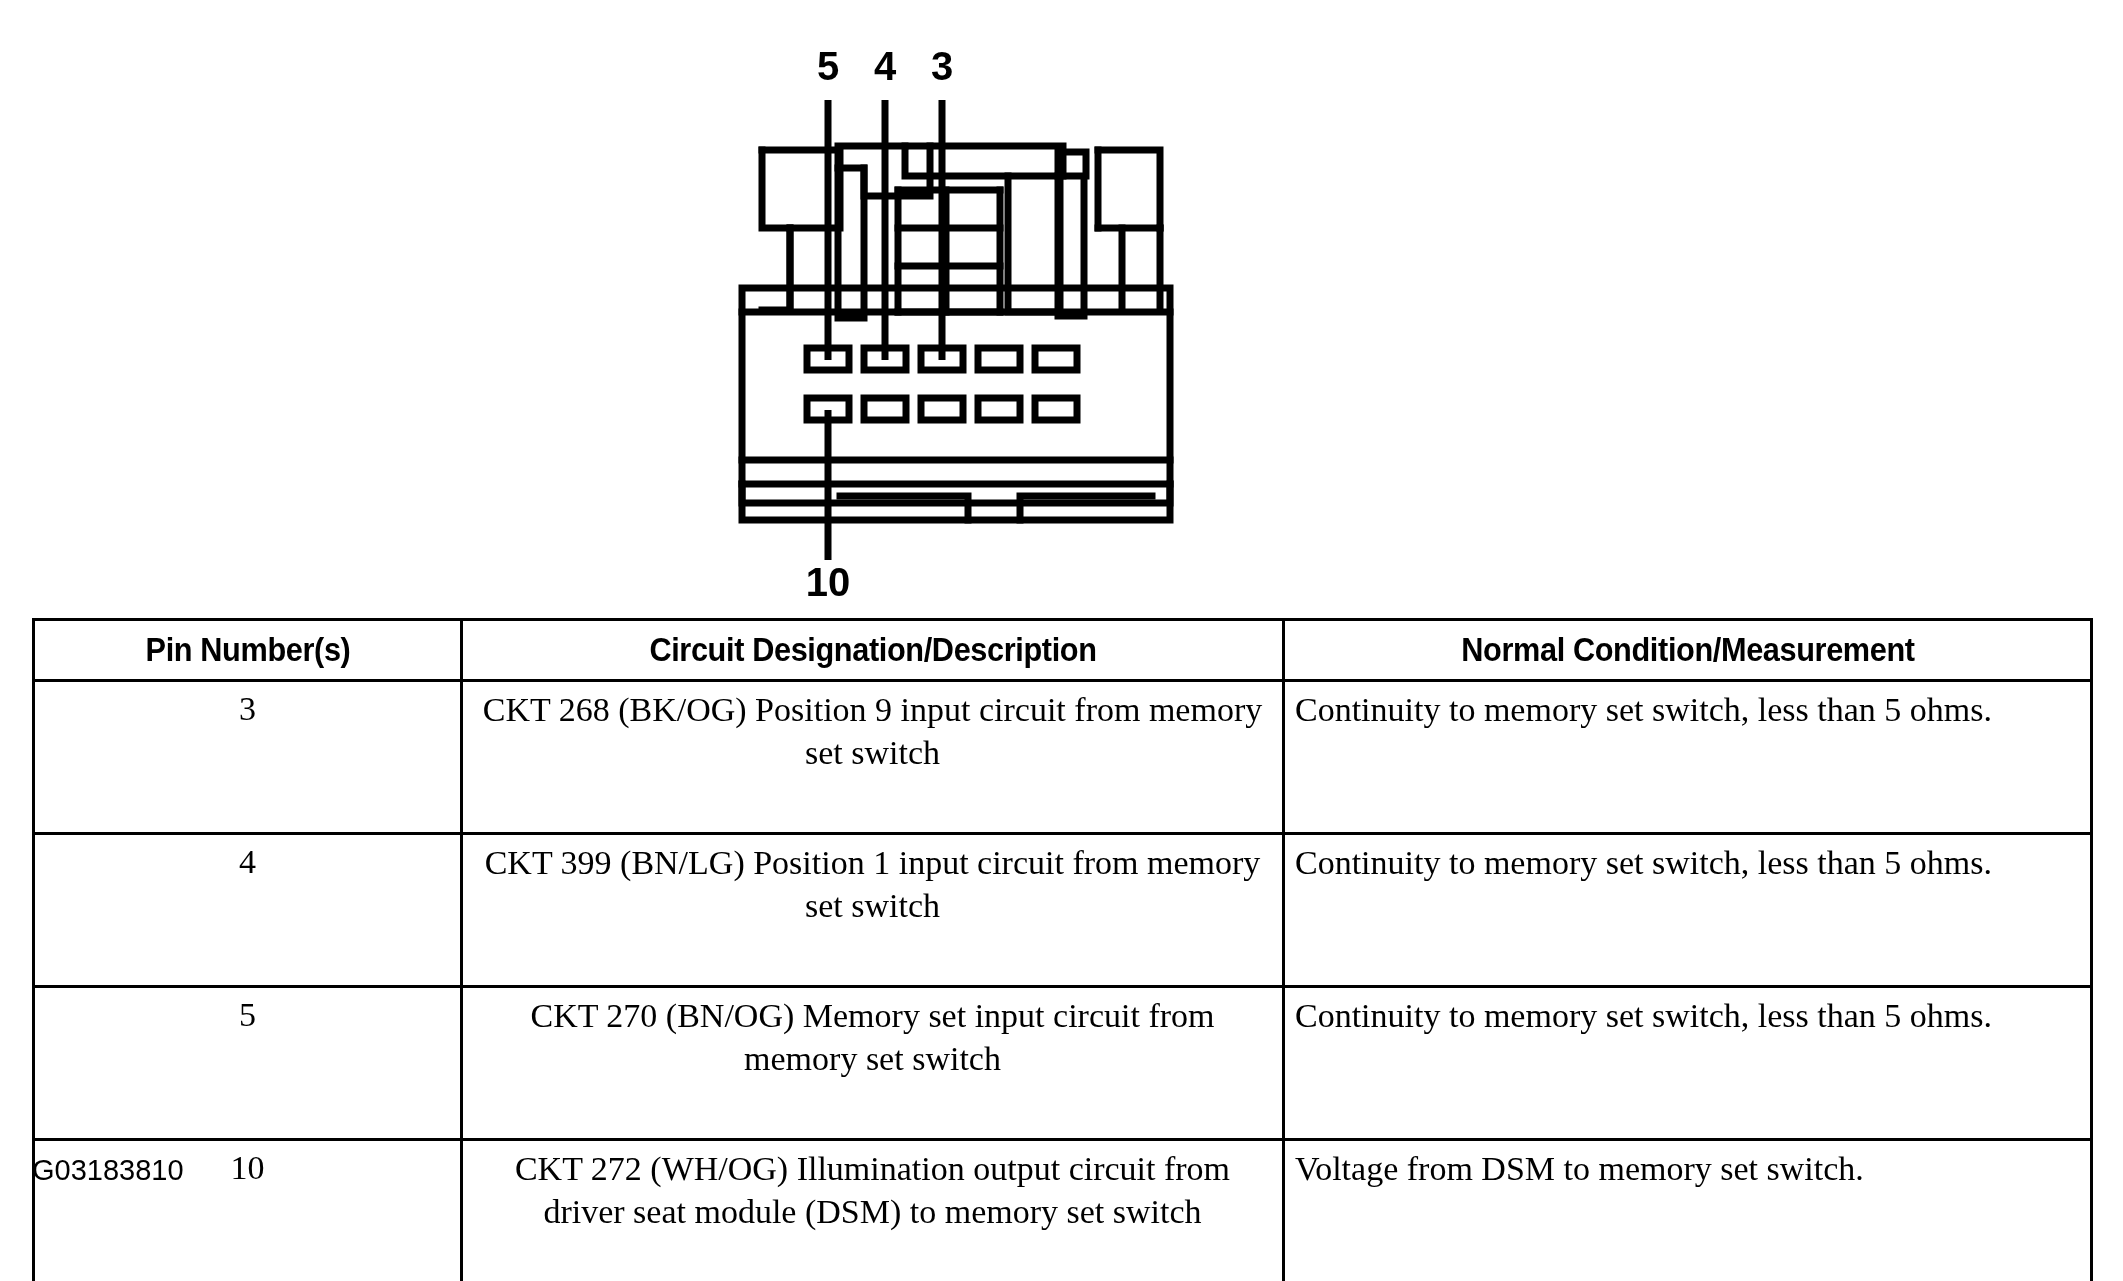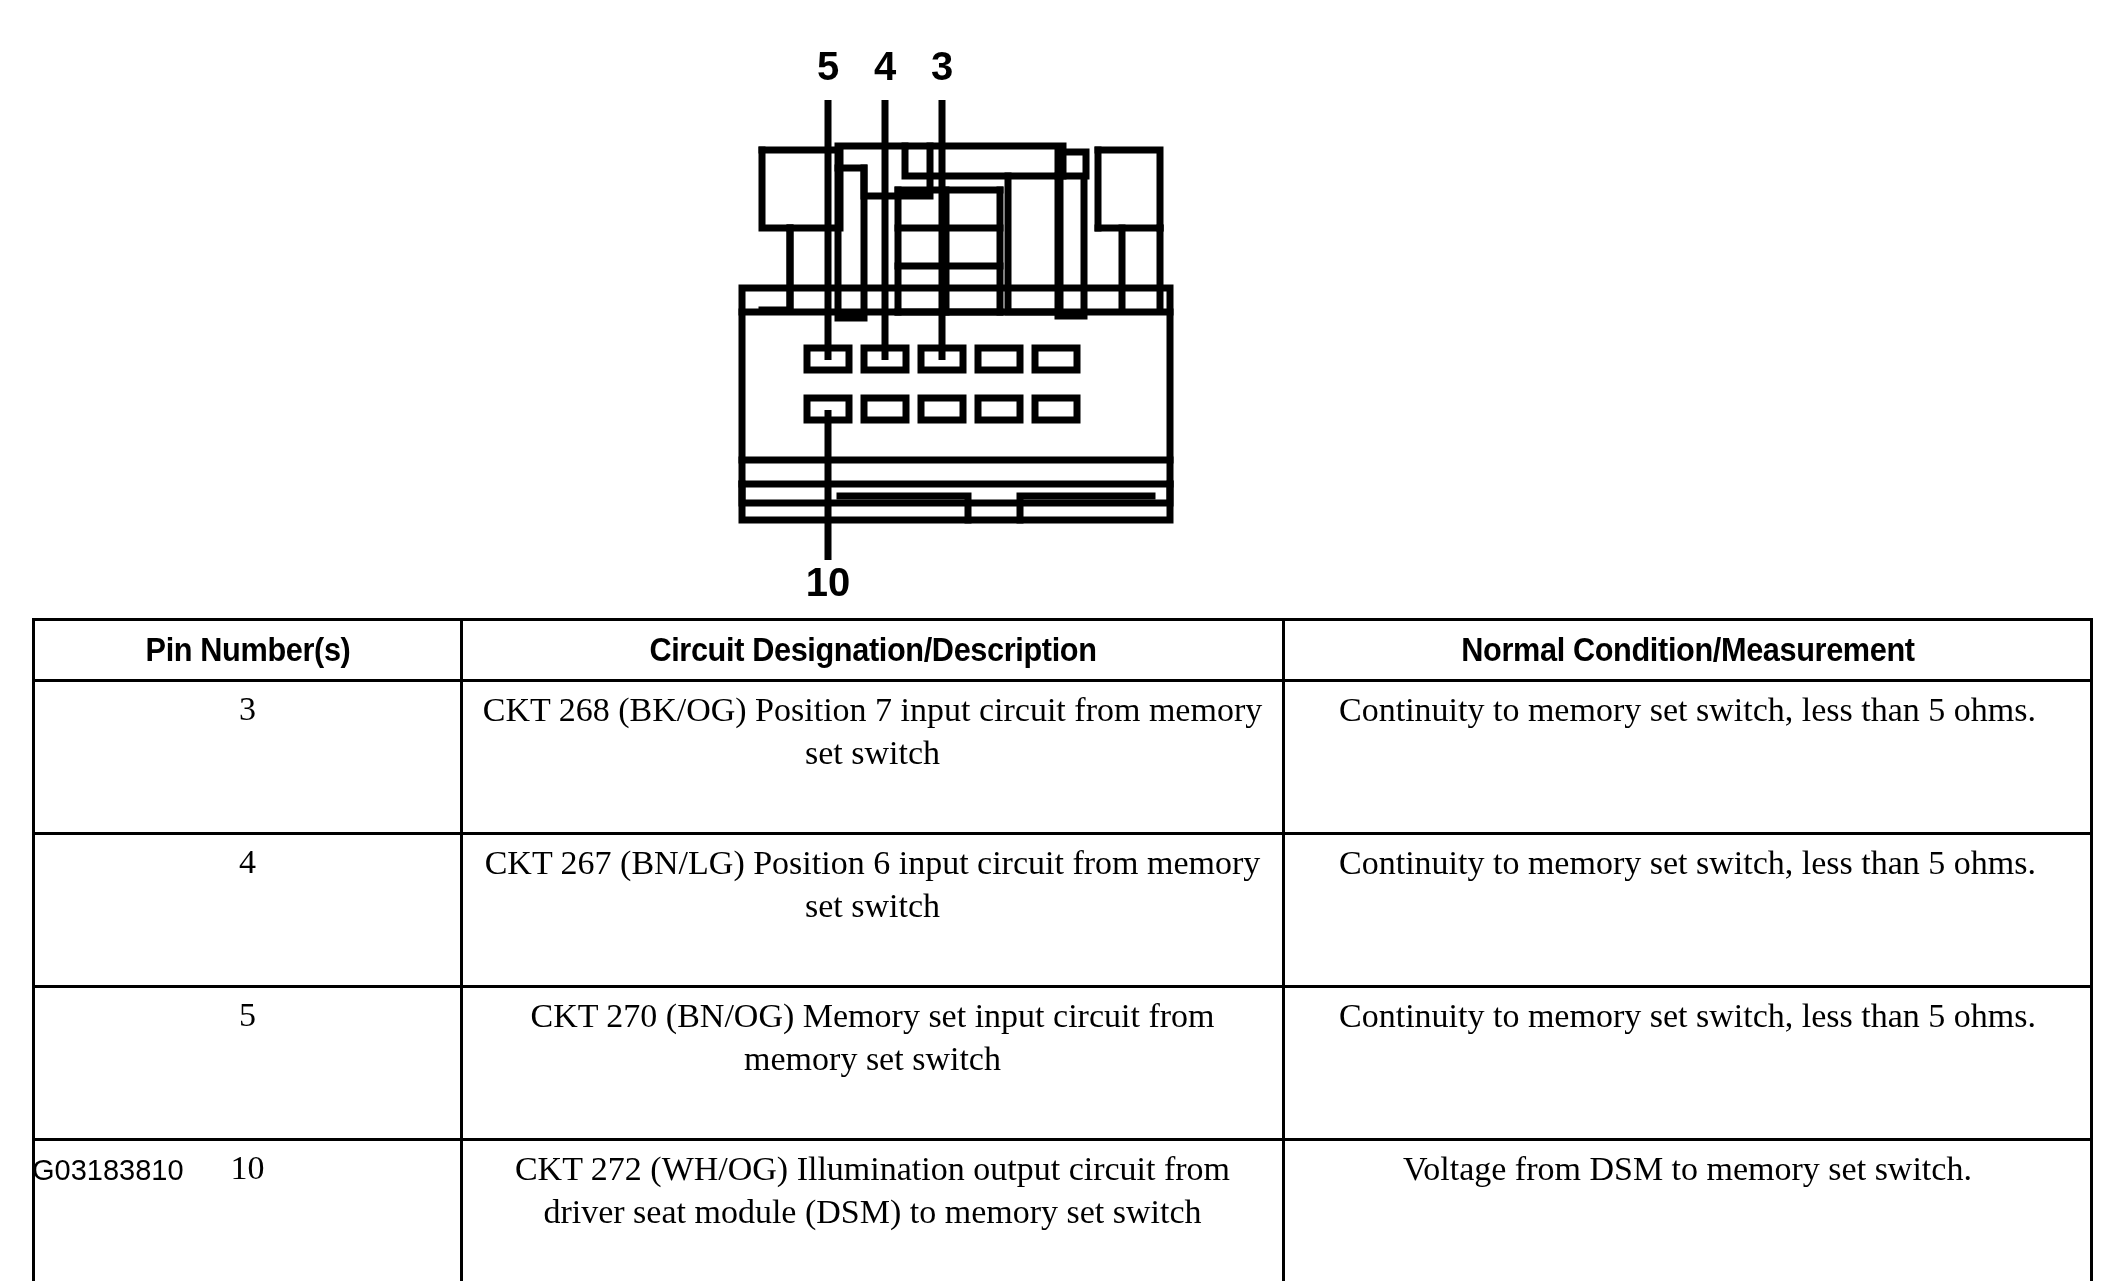--- a/index.html
+++ b/index.html
@@ -77,21 +77,21 @@
     line-height: 42px;
   }
   .cell-desc {
     text-align: center;
     font-size: 34px;
     line-height: 43px;
     padding-left: 28px;
     padding-right: 28px;
   }
   .cell-meas {
-    text-align: center;
+    text-align: left;
     font-size: 34px;
     line-height: 43px;
     padding-left: 16px;
     padding-right: 10px;
   }
   .row-tall td { height: 128px; }
   .row-xtall td { height: 172px; }
 
   
   #figure-id {
@@ -192,26 +192,26 @@
   <thead>
     <tr>
       <th>Pin Number(s)</th>
       <th>Circuit Designation/Description</th>
       <th>Normal Condition/Measurement</th>
     </tr>
   </thead>
   <tbody>
     <tr class="row-tall">
       <td class="cell-pin">3</td>
-      <td class="cell-desc">CKT 268 (BK/OG) Position 7 input circuit from memory set switch</td>
+      <td class="cell-desc">CKT 268 (BK/OG) Position 9 input circuit from memory set switch</td>
       <td class="cell-meas">Continuity to memory set switch, less than 5 ohms.</td>
     </tr>
     <tr class="row-tall">
       <td class="cell-pin">4</td>
-      <td class="cell-desc">CKT 267 (BN/LG) Position 6 input circuit from memory set switch</td>
+      <td class="cell-desc">CKT 399 (BN/LG) Position 1 input circuit from memory set switch</td>
       <td class="cell-meas">Continuity to memory set switch, less than 5 ohms.</td>
     </tr>
     <tr class="row-tall">
       <td class="cell-pin">5</td>
       <td class="cell-desc">CKT 270 (BN/OG) Memory set input circuit from memory set switch</td>
       <td class="cell-meas">Continuity to memory set switch, less than 5 ohms.</td>
     </tr>
     <tr class="row-xtall">
       <td class="cell-pin">10</td>
       <td class="cell-desc">CKT 272 (WH/OG) Illumination output circuit from driver seat module (DSM) to memory set switch</td>

